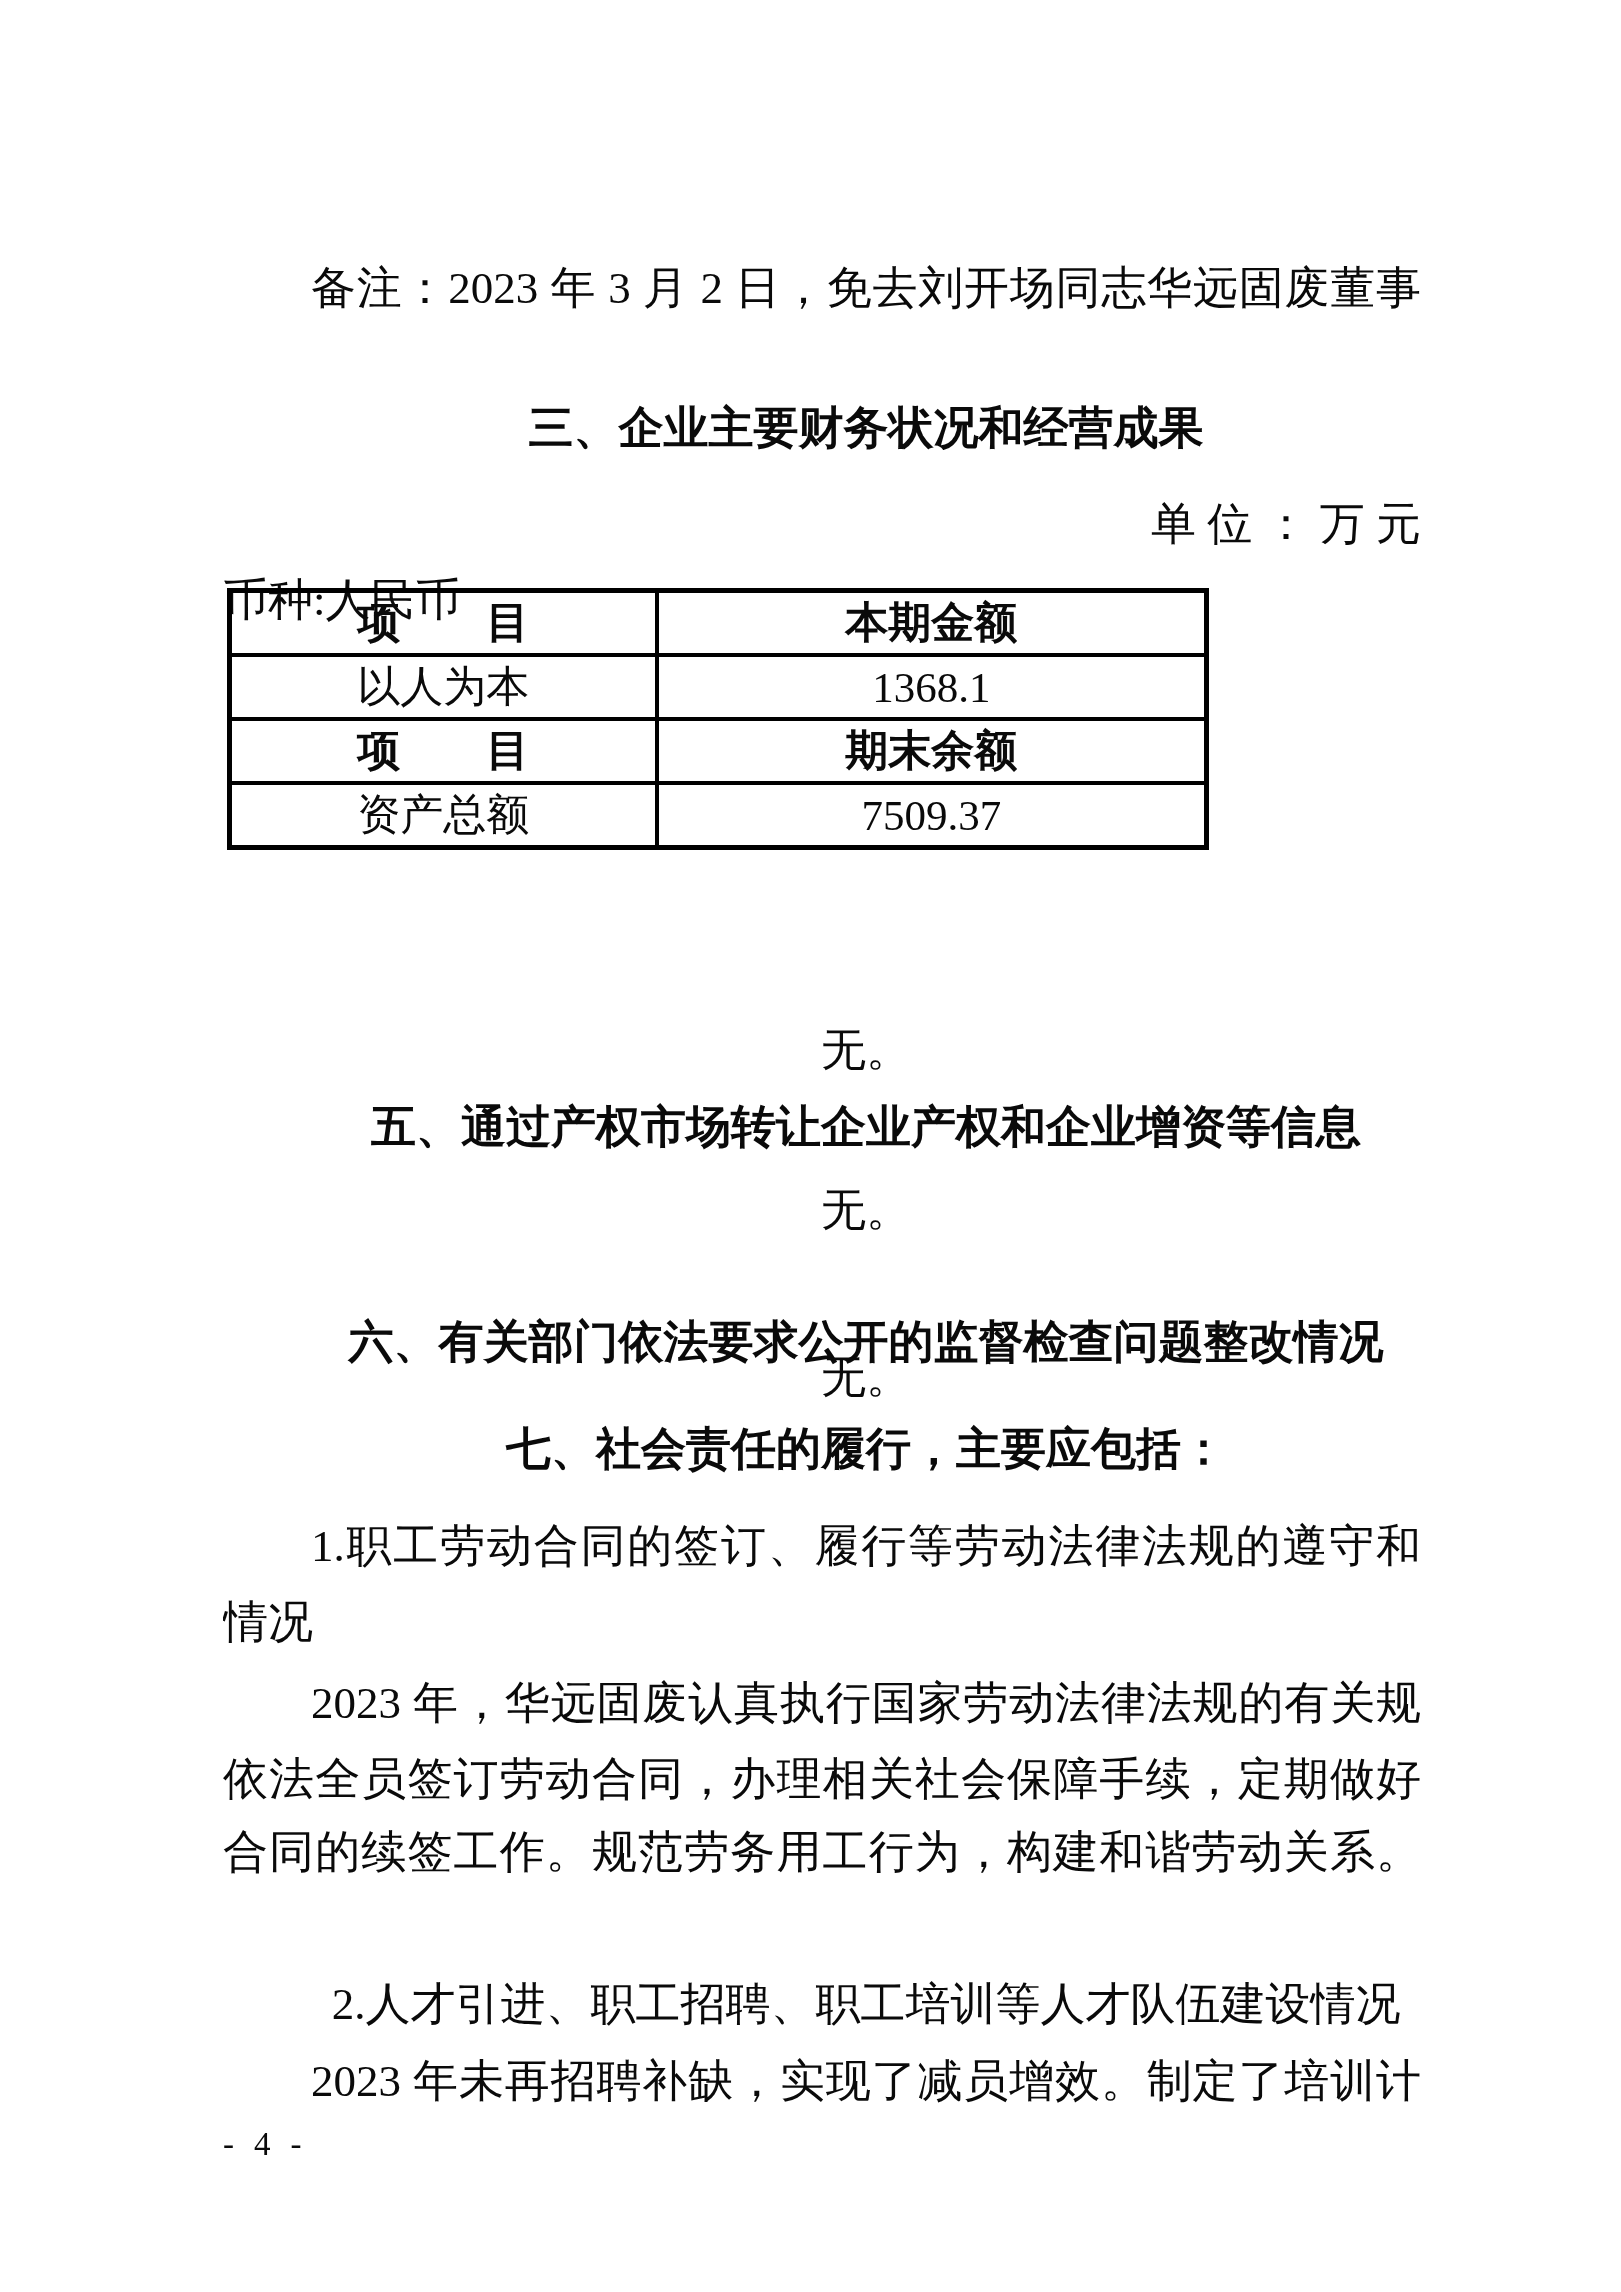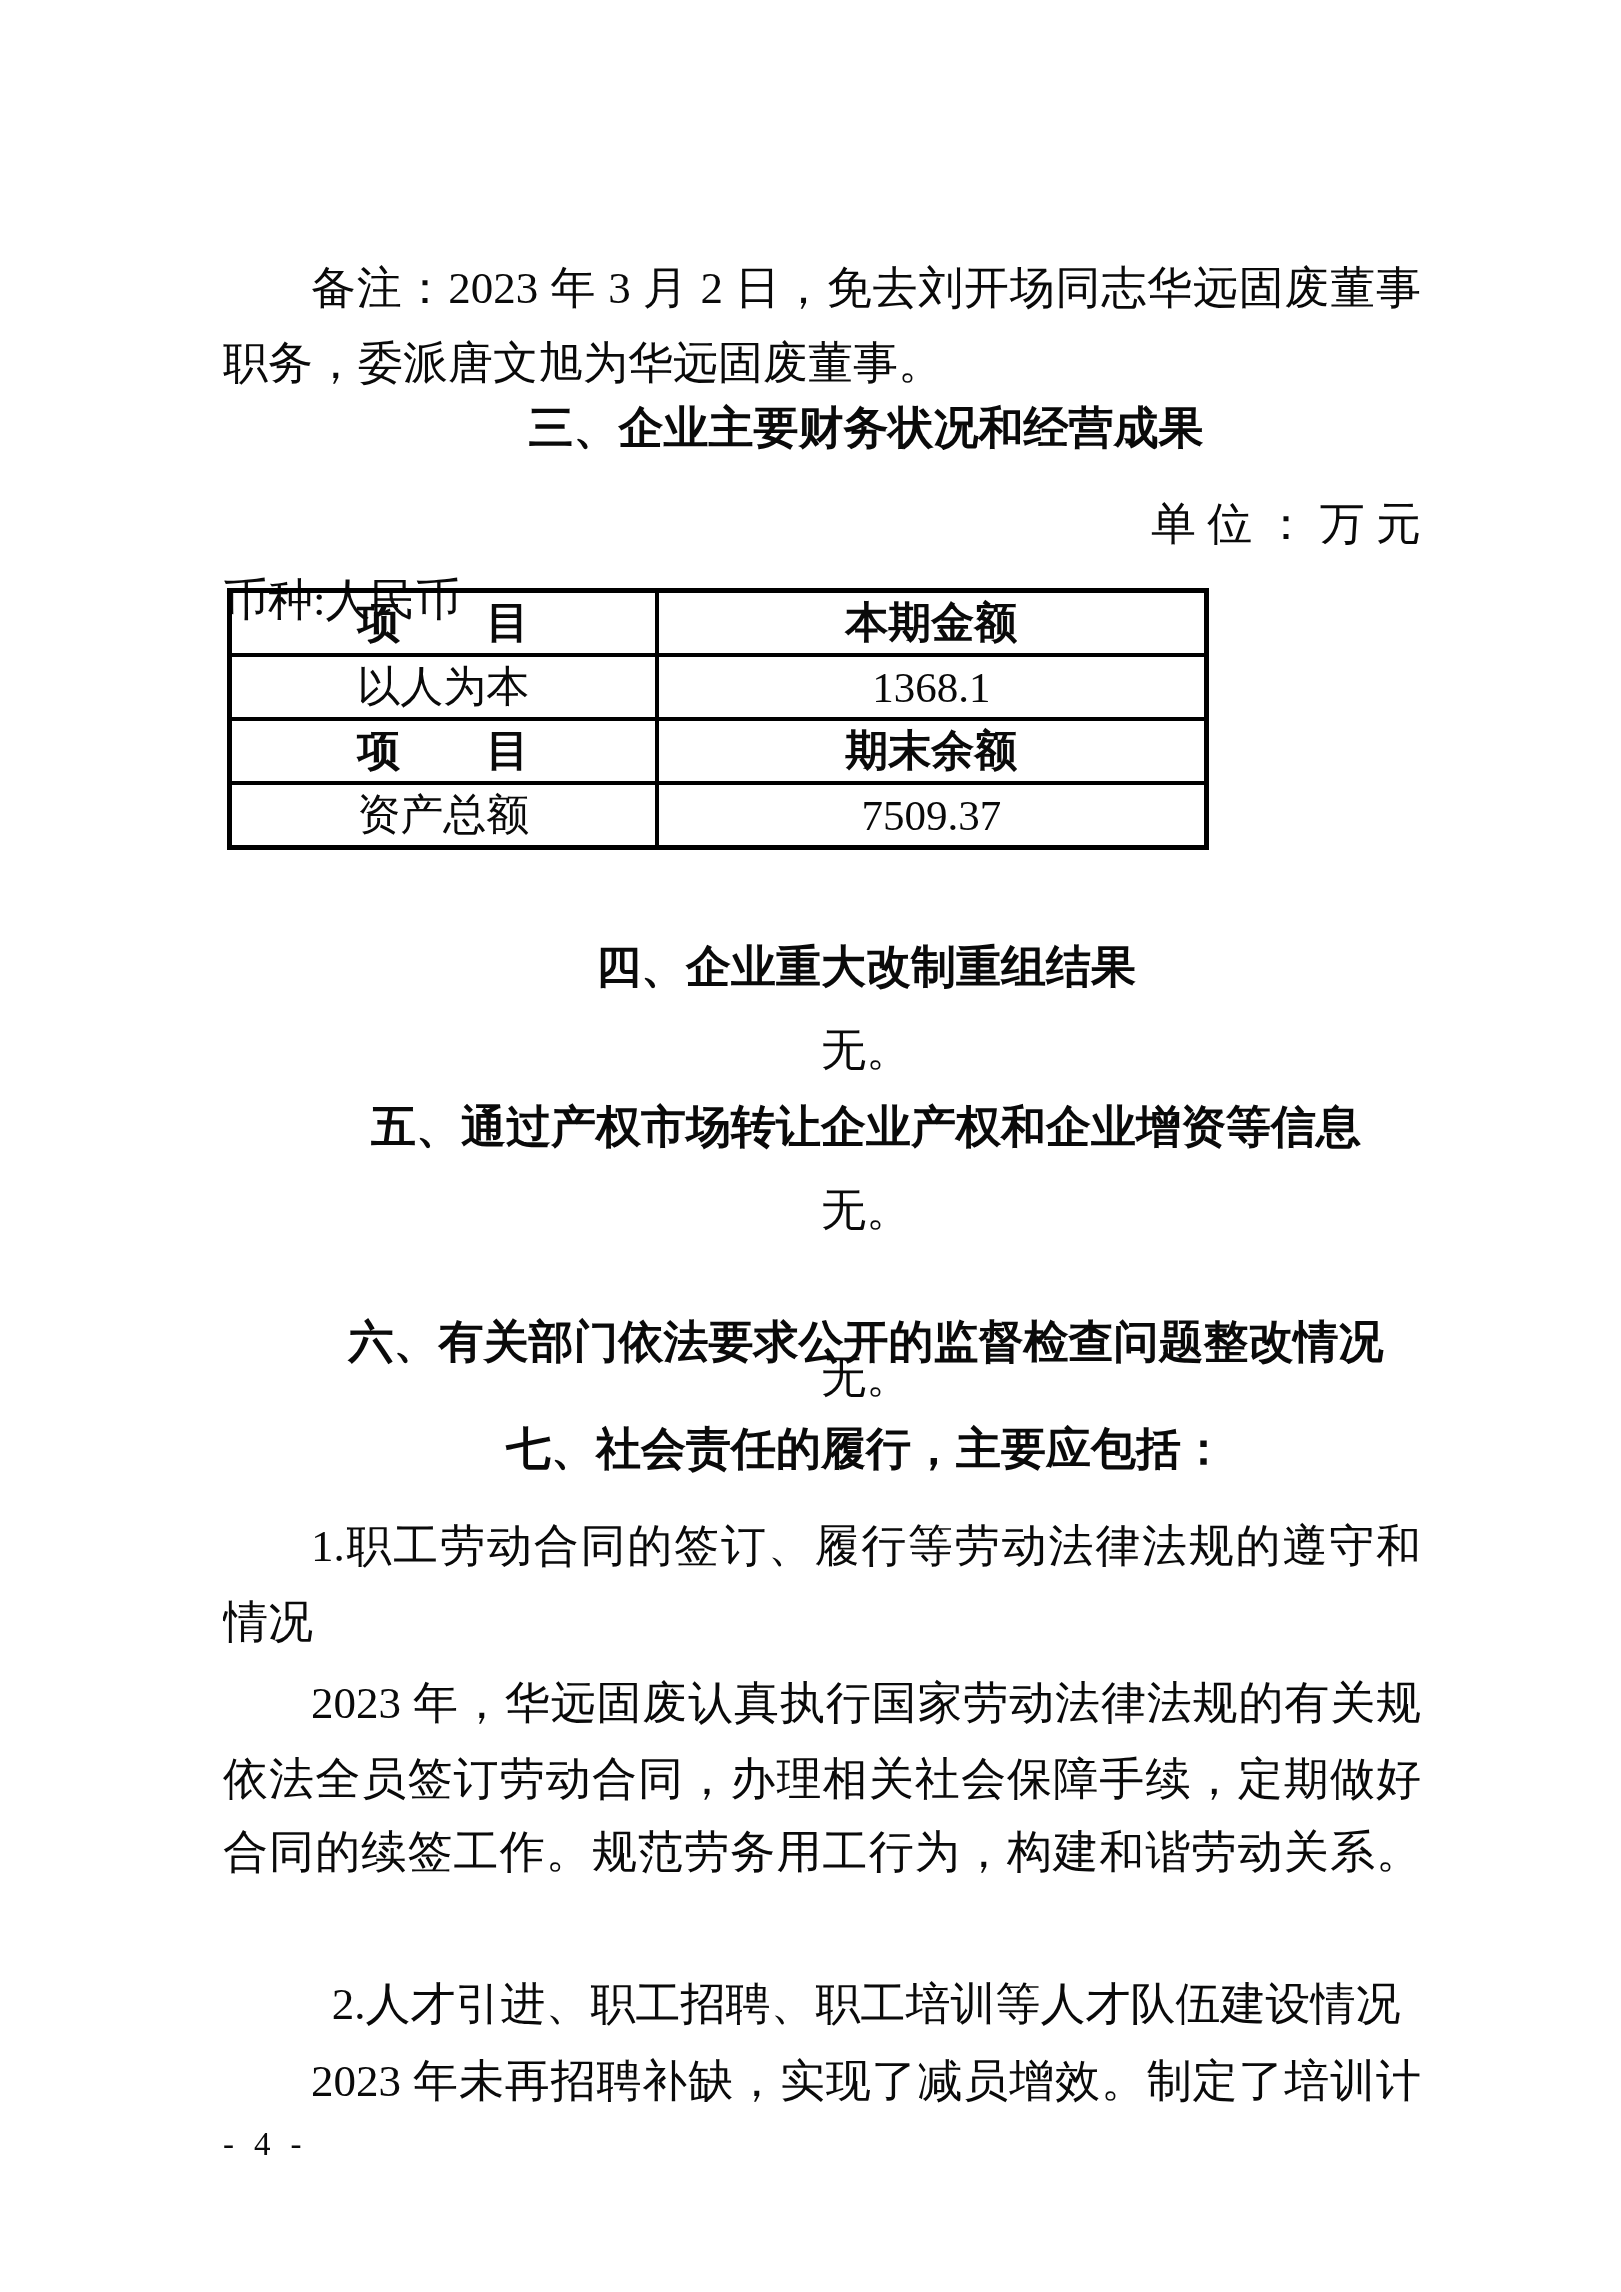--- a/index.html
+++ b/index.html
@@ -61,21 +61,20 @@
     letter-spacing: 5.9px;
   }
 </style>
 </head>
 <body>
 
 <div class="page">
 
   <p class="line indent justify" style="top:206px">备注：2023 年 3 月 2 日，免去刘开场同志华远固废董事的</p>
 
-  <p class="line" style="top:281px">职务，委派唐文旭为华远固废董事。</p>
 
   <h2 class="line indent bold" style="top:354px">三、企业主要财务状况和经营成果</h2>
 
   <p class="line" style="top:518px">币种:人民币</p>
 
   <p class="line right" style="top:442px">单 位 ： 万 元</p>
 
   <table class="ftable">
     <colgroup>
         <col class="c1">
@@ -94,21 +93,20 @@
       <td>项　　目</td>
       <td>期末余额</td>
     </tr>
     <tr>
       <td>资产总额</td>
       <td>7509.37</td>
     </tr>
   </tbody>
     </table>
 
-  <h2 class="line indent bold" style="top:893px">四、企业重大改制重组结果</h2>
 
   <p class="line indent" style="top:968px">无。</p>
 
   <h2 class="line indent bold" style="top:1053px">五、通过产权市场转让企业产权和企业增资等信息</h2>
 
   <p class="line indent" style="top:1128px">无。</p>
 
   <h2 class="line indent bold" style="top:1268px">六、有关部门依法要求公开的监督检查问题整改情况</h2>
 
   <p class="line indent" style="top:1295px">无。</p>

